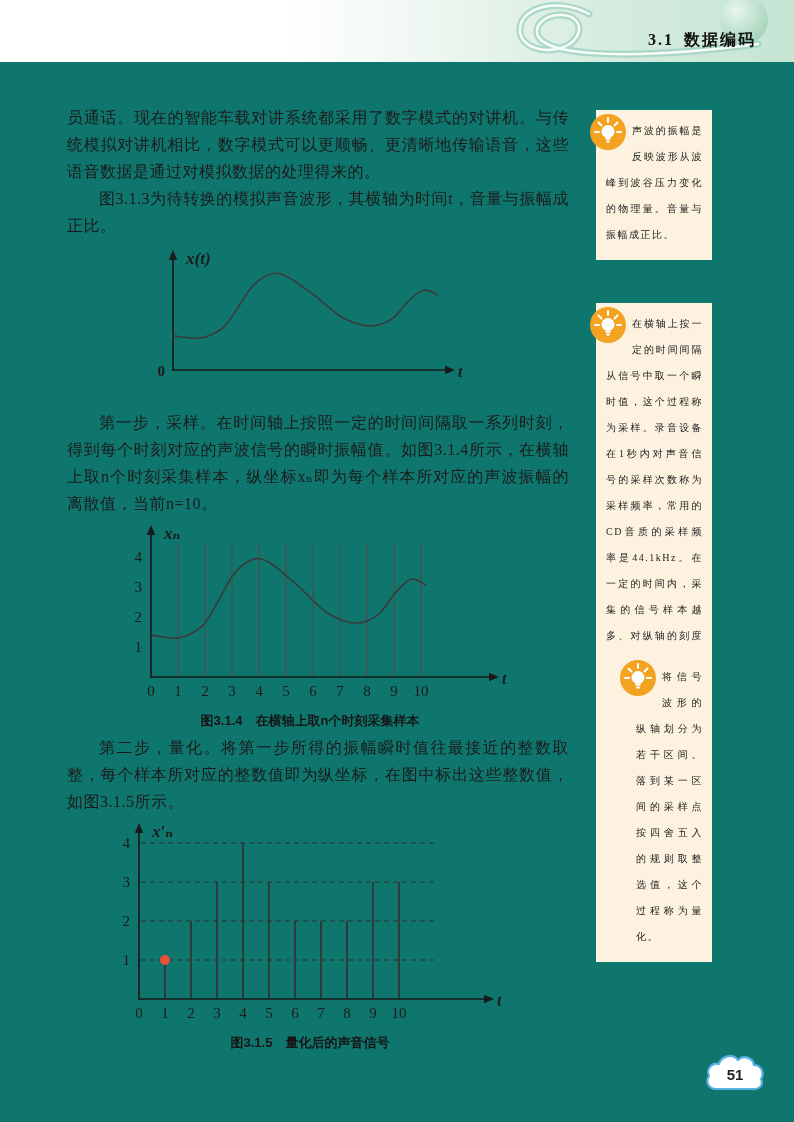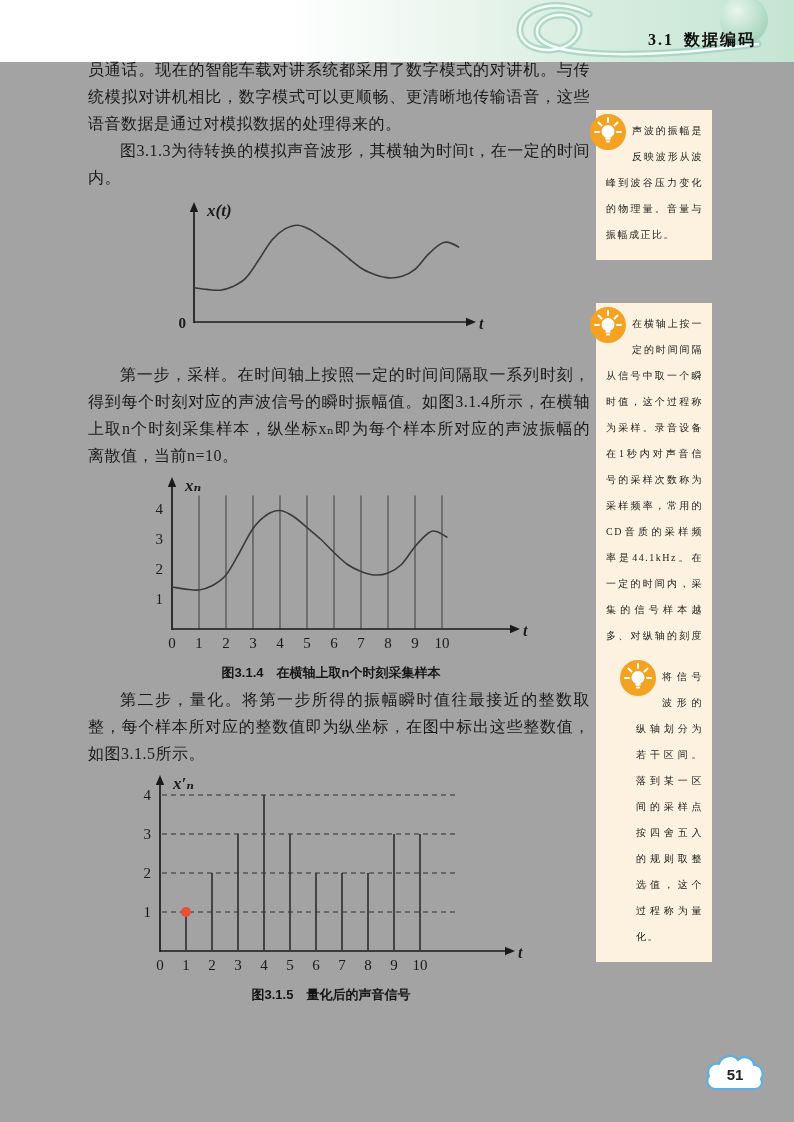--- a/index.html
+++ b/index.html
@@ -1,19 +1,19 @@
 <!DOCTYPE html>
 <html><head>
 <meta charset="utf-8">
 <style>
   * { margin:0; padding:0; box-sizing:border-box; }
   html,body { background:#ffffff; }
   .page {
     position:relative; width:794px; height:1122px; margin:0 auto;
-    background:#a3a3a3; overflow:hidden;
+    background:#0f766e; overflow:hidden;
     font-family:"Liberation Serif","DejaVu Serif",serif;
     color:#1c1c1c;
   }
   
   .band {
     position:absolute; top:0; left:0; width:794px; height:62px;
     background:linear-gradient(90deg,#ffffff 0%,#ffffff 36%,#eef7f1 54%,#d6ecdf 76%,#c5e5d3 100%);
   }
   .band svg.swirl { position:absolute; top:0; left:0; }
   .globe {
@@ -21,21 +21,21 @@
     border-radius:50%;
     background:radial-gradient(circle at 35% 30%, #e9f7ee 0%, #b7ddc8 55%, #8fc8ac 100%);
     opacity:.95;
   }
   .header-title {
     position:absolute; top:30px; right:38px;
     font-size:16px; font-weight:700; letter-spacing:2px; color:#101010;
   }
   .header-title .sec { margin-right:10px; }
   
-  .content { position:absolute; top:0; left:88px; width:502px; padding-top:56px; }
+  .content { position:absolute; top:0; left:67px; width:502px; padding-top:104px; }
   .body-text {
     font-size:16px; line-height:27px; text-align:justify;
     letter-spacing:.5px; color:#1b1b1b;
   }
   .body-text.indent { text-indent:2em; }
   figure { margin:0; }
   figure.fig313 { margin:3px 0 15px 60px; }
   figure.fig314 { margin:2px 0 4px 28px; }
   figure.fig315 { margin:2px 0 0 28px; }
   figcaption {
@@ -78,21 +78,21 @@
       <path d="M 589 14 C 560 -2 522 6 520 28 C 518 48 548 56 568 45 C 585 35 582 16 562 15 C 546 14 536 24 537 33 C 539 53 610 63 758 44" fill="none" stroke="#ffffff" stroke-width="2.5" stroke-linecap="round" opacity="0.9"></path>
     </svg>
     <div class="globe"></div>
     <div class="header-title">
       <span class="sec">3.1</span><span>数据编码</span>
     </div>
   </header>
 
   <main class="content">
     <p class="body-text">员通话。现在的智能车载对讲系统都采用了数字模式的对讲机。与传统模拟对讲机相比，数字模式可以更顺畅、更清晰地传输语音，这些语音数据是通过对模拟数据的处理得来的。</p>
-    <p class="body-text indent">图3.1.3为待转换的模拟声音波形，其横轴为时间t，在一定的时间内。</p>
+    <p class="body-text indent">图3.1.3为待转换的模拟声音波形，其横轴为时间t，音量与振幅成正比。</p>
 
     <figure class="fig313">
       <svg class="chart" id="svg-fig313" width="360" height="148" viewBox="0 0 360 148">
           <line x1="46" y1="128" x2="318" y2="128" stroke="#1a1a1a" stroke-width="1.7"></line>
           <polygon points="318,123.8 328,128 318,132.2" fill="#1a1a1a"></polygon>
           <line x1="46" y1="129" x2="46" y2="15" stroke="#1a1a1a" stroke-width="1.7"></line>
           <polygon points="41.8,18 46,8 50.2,18" fill="#1a1a1a"></polygon>
           <text x="59" y="22" font-size="17" font-style="italic" font-weight="bold">x(t)</text>
           <text x="331" y="135" font-size="16" font-style="italic" font-weight="bold">t</text>
           <text x="38" y="134" text-anchor="end" font-size="15" font-weight="bold">0</text>

